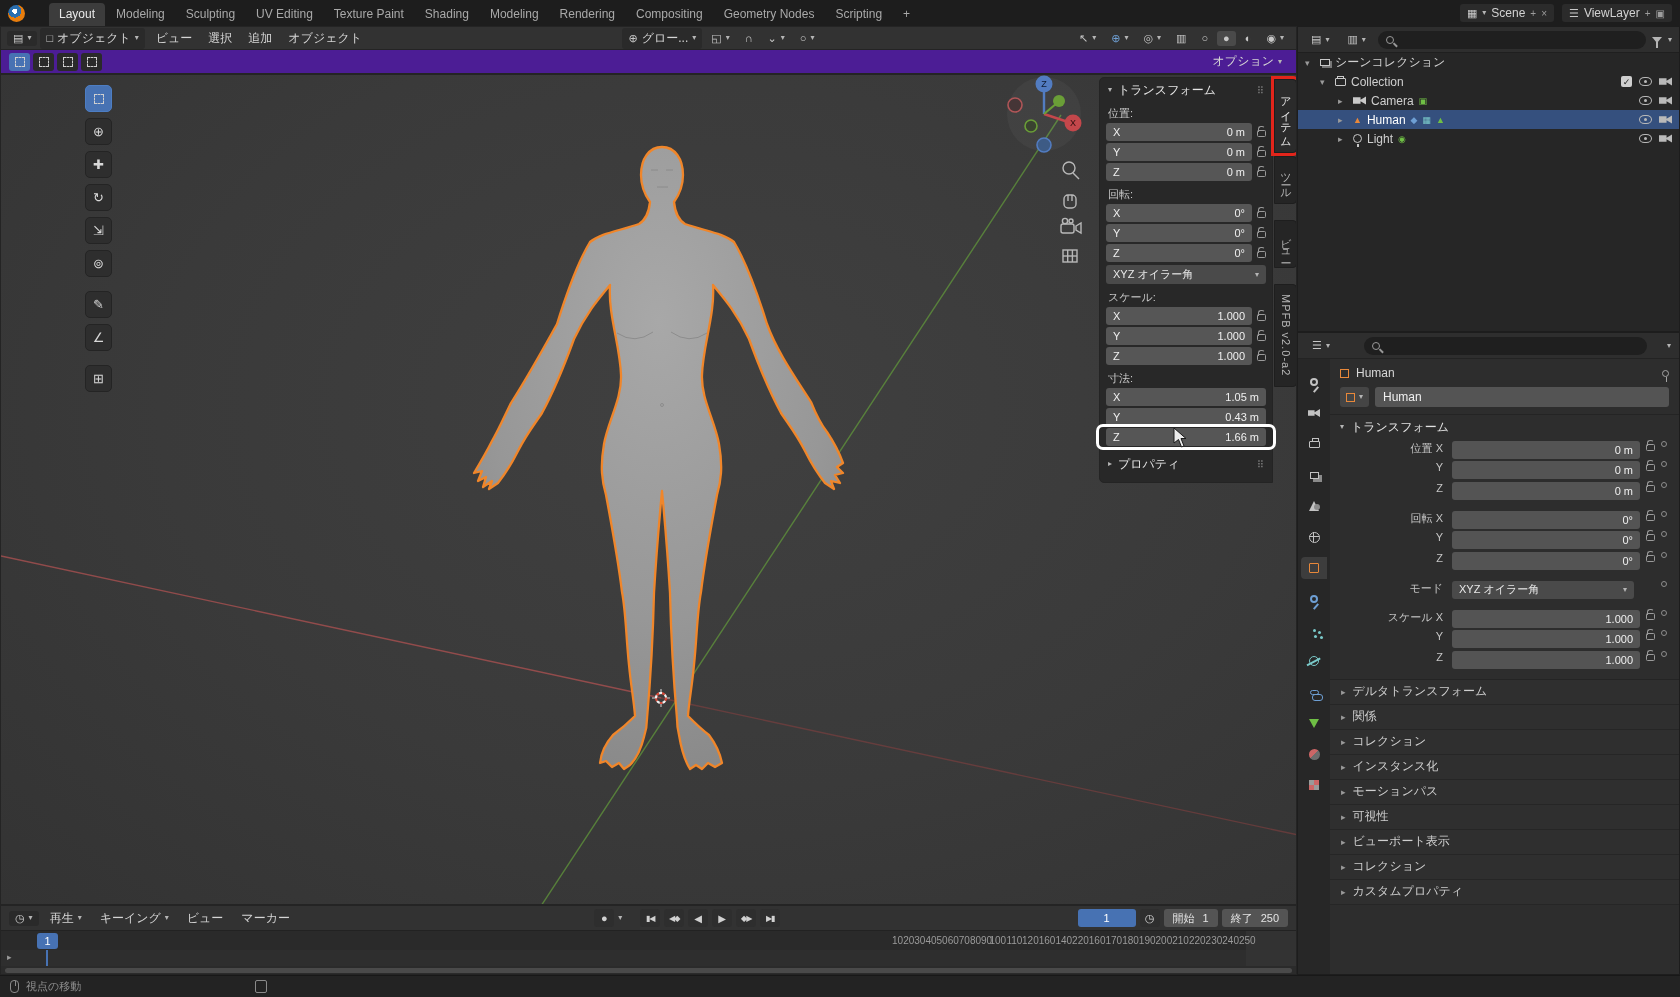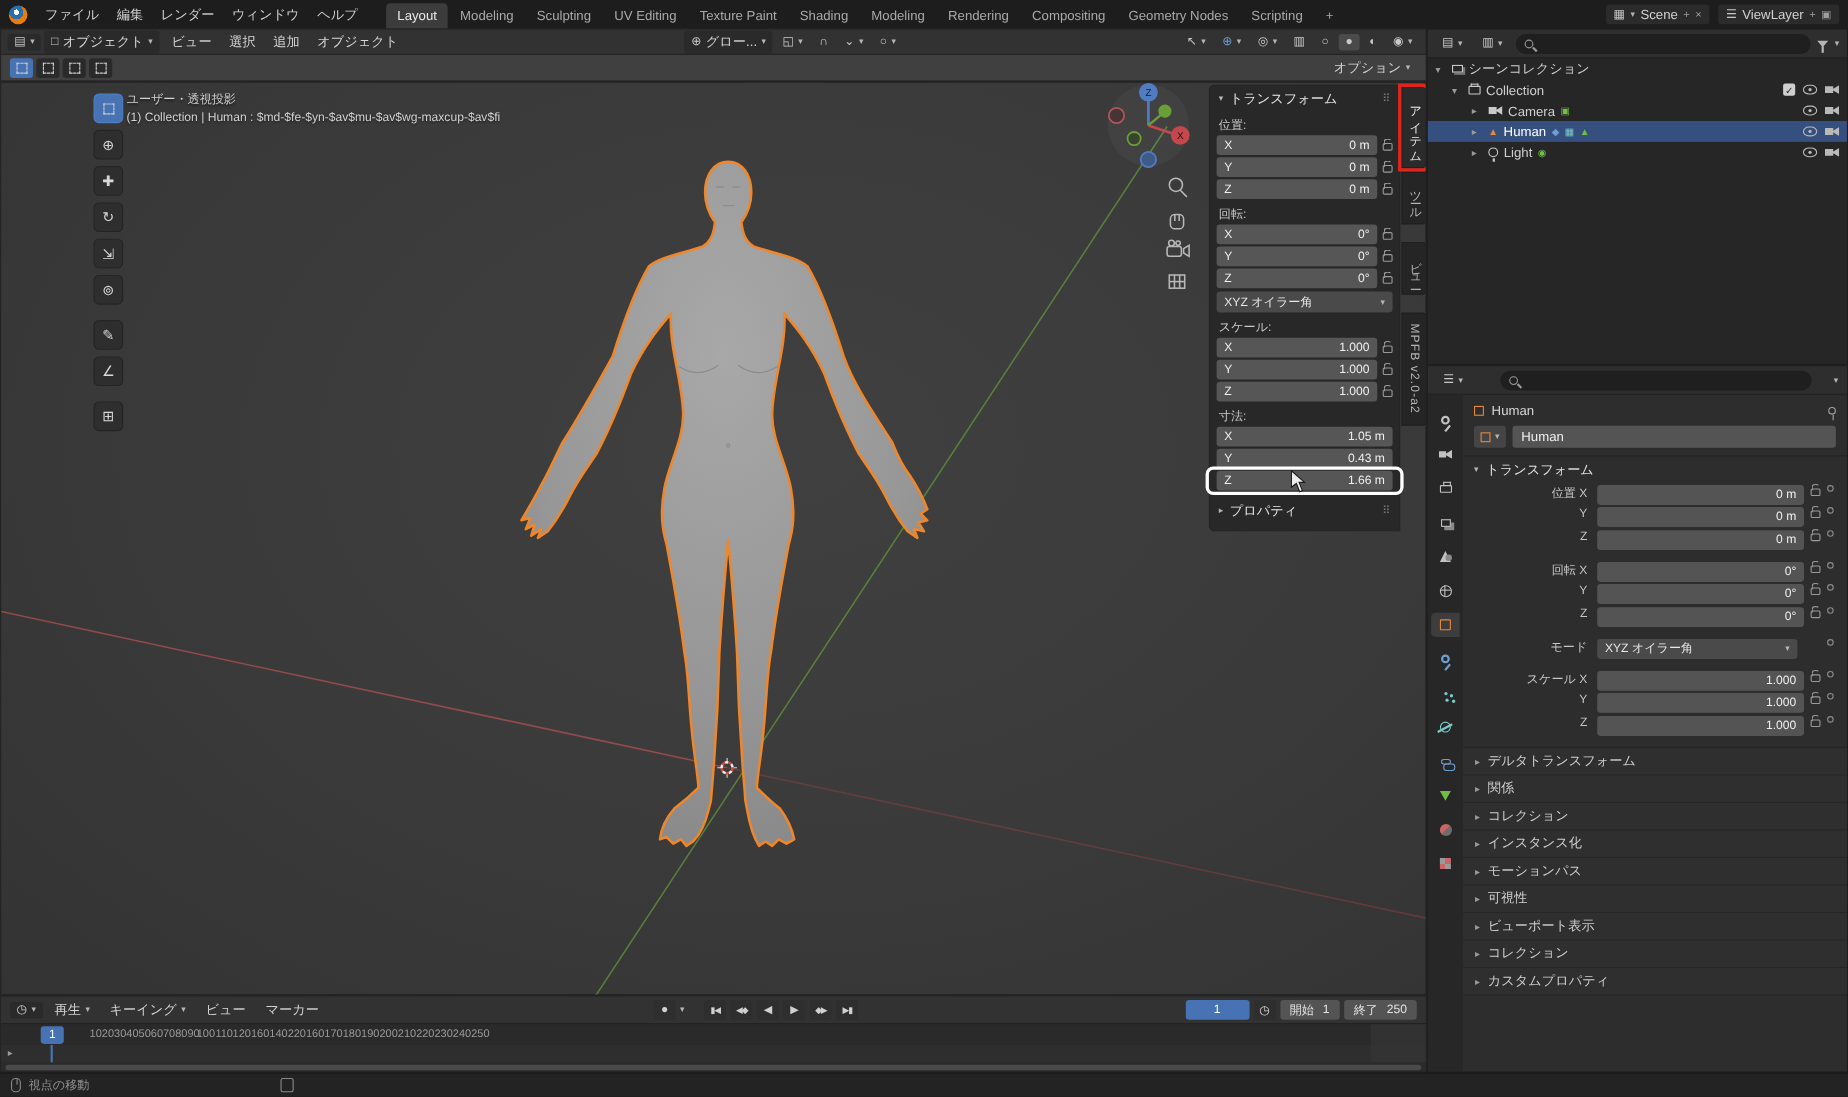--- a/index.html
+++ b/index.html
@@ -19,21 +19,21 @@
 .tb-widget{display:flex;align-items:center;gap:5px;background:#2b2b2b;border-radius:3px;padding:2px 7px;color:#d2d2d2}
 .tb-widget .mini{color:#9d9d9d;font-size:10px}
 
 #vheader{position:absolute;left:0;top:26px;width:1297px;height:24px;background:#323232;border:1px solid #242424;display:flex;align-items:center;gap:3px;padding:0 6px}
 .hbtn{display:flex;align-items:center;gap:4px;padding:2px 6px;border-radius:3px}
 .hbtn.dd{background:#2a2a2a}
 .hmenu{padding:2px 8px}
 .icon-g{color:#c8c8c8;font-size:11px}
 .icon-b{color:#6e9fd4;font-size:11px}
 
-#toolsettings{position:absolute;left:0;top:50px;width:1297px;height:24px;background:#404040;border:1px solid #242424;border-top:none;display:flex;align-items:center;gap:3px;padding:0 8px}
+#toolsettings{position:absolute;left:0;top:50px;width:1297px;height:24px;background:#4c1d95;border:1px solid #242424;border-top:none;display:flex;align-items:center;gap:3px;padding:0 8px}
 .selmode{width:21px;height:18px;background:#2a2a2a;border-radius:3px;display:flex;align-items:center;justify-content:center}
 .selmode.active{background:#4772b3}
 .dashbox{width:10px;height:10px;border:1px dashed #d0d0d0}
 
 #viewport{position:absolute;left:0;top:74px;width:1297px;height:831px;background:radial-gradient(ellipse at 55% 40%,#404040 0%,#3a3a3a 55%,#333333 100%);overflow:hidden;border:1px solid #242424}
 #vp-svg{position:absolute;left:0;top:0}
 .vp-overlay{position:absolute;left:114px;top:8px;font-size:11px;color:#d2d2d2;text-shadow:0 1px 2px rgba(0,0,0,.55)}
 .vp-overlay div+div{margin-top:3px}
 .vp-toolbar{position:absolute;left:84px;top:10px;display:flex;flex-direction:column;gap:6px}
 .tool{width:27px;height:27px;background:rgba(46,46,46,.9);border:1px solid #242424;border-radius:5px;display:flex;align-items:center;justify-content:center;color:#d8d8d8;font-size:13px}
@@ -63,21 +63,21 @@
 
 .cursor-arrow{position:absolute;left:1172px;top:352px;z-index:10}
 
 #timeline{position:absolute;left:0;top:905px;width:1297px;height:70px;background:#2b2b2b;border:1px solid #242424}
 .tl-header{height:24px;background:#323232;display:flex;align-items:center;gap:4px;padding:0 8px}
 .tl-menu{padding:2px 7px;display:flex;align-items:center;gap:4px}
 .tbtn{min-width:20px;height:18px;display:flex;align-items:center;justify-content:center;background:#2e2e2e;border-radius:3px;color:#d0d0d0;font-size:8px;padding:0 3px;letter-spacing:-1px}
 .frame-field{width:58px;height:18px;background:#4772b3;border-radius:3px;color:#fff;display:flex;align-items:center;justify-content:center;font-size:11px}
 .se-field{height:18px;background:#545454;border-radius:3px;display:flex;align-items:center;gap:8px;padding:0 9px;font-size:11px;color:#e4e4e4}
 .tl-ruler{position:relative;height:20px;background:#2a2a2a;border-top:1px solid #222;font-size:10px;color:#9a9a9a}
-.ticks{position:absolute;left:86px;right:32px;top:4px;display:flex;justify-content:flex-start}
+.ticks{position:absolute;left:86px;right:32px;top:4px;display:flex;justify-content:flex-end}
 .tick{transform:translateX(-50%)}
 .tl-after{position:absolute;left:1245px;right:0;top:0;bottom:0;background:#383838;opacity:.55}
 .playhead-badge{position:absolute;left:36px;top:2px;width:21px;height:16px;background:#4772b3;border-radius:3px;color:#fff;display:flex;align-items:center;justify-content:center;font-size:11px;z-index:2}
 .tl-track{position:relative;height:16px;background:#2e2e2e}
 .playhead-line{position:absolute;left:45px;top:0;bottom:0;width:2px;background:#4772b3}
 .tl-disc{position:absolute;left:6px;top:2px;color:#9a9a9a;font-size:9px}
 .tl-scroll{position:relative;height:8px;background:#2b2b2b}
 .tl-bar{position:absolute;left:4px;right:4px;top:1.5px;height:5px;background:#4a4a4a;border-radius:3px}
 
 #outliner{position:absolute;left:1297px;top:26px;width:383px;height:306px;background:#262626;border:1px solid #1d1d1d;color:#cfcfcf}
@@ -155,28 +155,20 @@
 .i-mouse{width:9px;height:13px;border:1px solid #8a8a8a;border-radius:4px;position:relative;flex:0 0 auto}
 .i-mouse::before{content:"";position:absolute;left:3.5px;top:0;width:1px;height:5px;background:#8a8a8a}
 .i-tab{width:12px;height:13px;border:1px solid #8a8a8a;border-radius:2px;flex:0 0 auto}
 .sb-right{margin-left:auto;color:#8d8d8d}
 </style>
 </head>
 <body>
 
 <div id="topbar">
   <div class="logo"></div>
-  <div style="display:flex">
-
-  <span class="menu">ファイル</span>
-      <span class="menu">編集</span>
-      <span class="menu">レンダー</span>
-      <span class="menu">ウィンドウ</span>
-      <span class="menu">ヘルプ</span>
-    </div>
   <div class="tabs">
 
   <span class="tab active">Layout</span>
       <span class="tab">Modeling</span>
       <span class="tab">Sculpting</span>
       <span class="tab">UV Editing</span>
       <span class="tab">Texture Paint</span>
       <span class="tab">Shading</span>
       <span class="tab">Modeling</span>
       <span class="tab">Rendering</span>
@@ -358,24 +350,20 @@
         </g>
       <g>
           <rect x="1062" y="175" width="14" height="12"></rect>
           <line x1="1066.7" y1="175" x2="1066.7" y2="187"></line>
           <line x1="1071.4" y1="175" x2="1071.4" y2="187"></line>
           <line x1="1062" y1="181" x2="1076" y2="181"></line>
         </g>
     </g>
   </svg>
 
-  <div class="vp-overlay">
-    <div>ユーザー・透視投影</div>
-    <div>(1) Collection | Human : $md-$fe-$yn-$av$mu-$av$wg-maxcup-$av$fi</div>
-  </div>
 
   <div class="vp-toolbar">
     <div class="tool active">
         <span class="dashbox"></span>
       </div>
     <div class="tool">
         <span class="glyph">⊕</span>
       </div>
     <div class="tool">
         <span class="glyph">✚</span>

